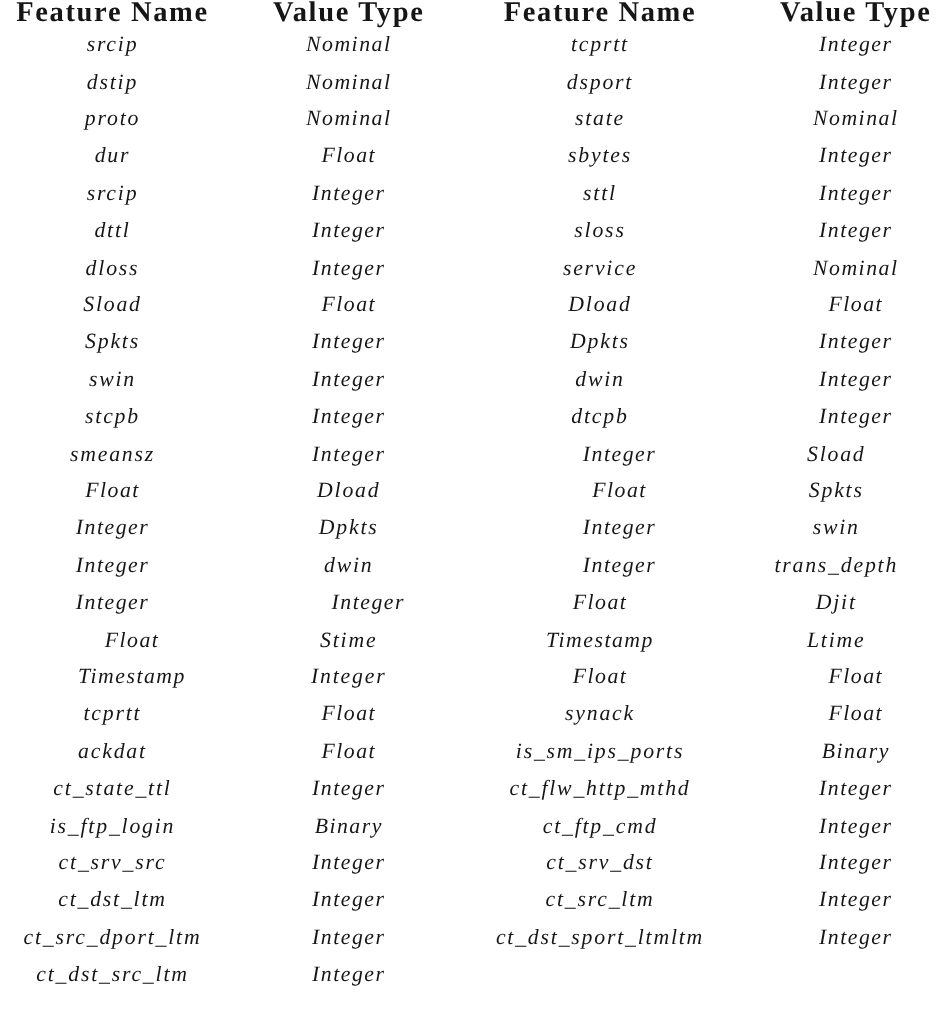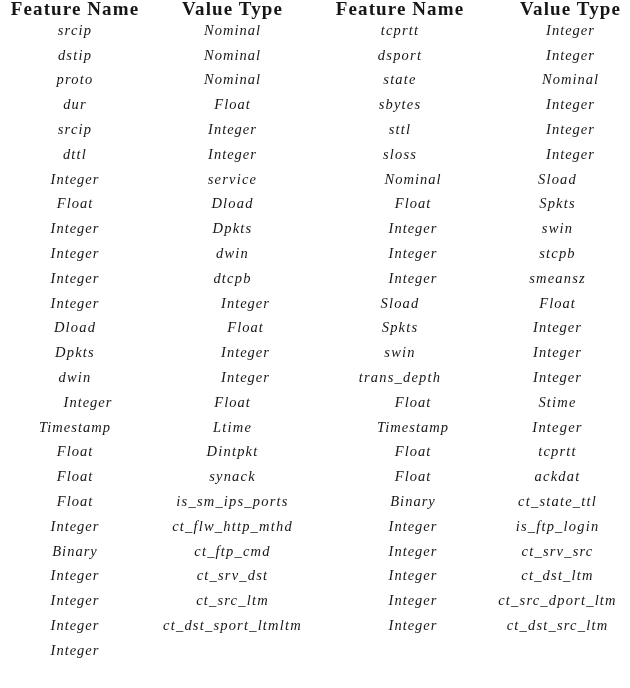--- a/index.html
+++ b/index.html
@@ -72,20 +72,21 @@
     <div class="cell col3 feature-cell">sbytes</div>
     <div class="cell col4 vtype-cell">Integer</div>
     <div class="cell col1 feature-cell">srcip</div>
     <div class="cell col2 vtype-cell">Integer</div>
     <div class="cell col3 feature-cell">sttl</div>
     <div class="cell col4 vtype-cell">Integer</div>
     <div class="cell col1 feature-cell">dttl</div>
     <div class="cell col2 vtype-cell">Integer</div>
     <div class="cell col3 feature-cell">sloss</div>
     <div class="cell col4 vtype-cell">Integer</div>
+    <div class="cell col1 feature-cell">dloss</div>
     <div class="cell col2 vtype-cell">Integer</div>
     <div class="cell col3 feature-cell">service</div>
     <div class="cell col4 vtype-cell">Nominal</div>
     <div class="cell col1 feature-cell">Sload</div>
     <div class="cell col2 vtype-cell">Float</div>
     <div class="cell col3 feature-cell">Dload</div>
     <div class="cell col4 vtype-cell">Float</div>
     <div class="cell col1 feature-cell">Spkts</div>
     <div class="cell col2 vtype-cell">Integer</div>
     <div class="cell col3 feature-cell">Dpkts</div>
@@ -110,28 +111,28 @@
     <div class="cell col3 feature-cell">Dpkts</div>
     <div class="cell col4 vtype-cell">Integer</div>
     <div class="cell col1 feature-cell">swin</div>
     <div class="cell col2 vtype-cell">Integer</div>
     <div class="cell col3 feature-cell">dwin</div>
     <div class="cell col4 vtype-cell">Integer</div>
     <div class="cell col1 feature-cell">trans_depth</div>
     <div class="cell col2 vtype-cell">Integer</div>
     <div class="cell col4 vtype-cell">Integer</div>
     <div class="cell col2 vtype-cell">Float</div>
+    <div class="cell col3 feature-cell">Djit</div>
     <div class="cell col4 vtype-cell">Float</div>
     <div class="cell col1 feature-cell">Stime</div>
     <div class="cell col2 vtype-cell">Timestamp</div>
     <div class="cell col3 feature-cell">Ltime</div>
     <div class="cell col4 vtype-cell">Timestamp</div>
     <div class="cell col1 feature-cell">Integer</div>
     <div class="cell col2 vtype-cell">Float</div>
-    <div class="cell col3 feature-cell">Dintpkt</div>
     <div class="cell col4 vtype-cell">Float</div>
     <div class="cell col1 feature-cell">tcprtt</div>
     <div class="cell col2 vtype-cell">Float</div>
     <div class="cell col3 feature-cell">synack</div>
     <div class="cell col4 vtype-cell">Float</div>
     <div class="cell col1 feature-cell">ackdat</div>
     <div class="cell col2 vtype-cell">Float</div>
     <div class="cell col3 feature-cell">is_sm_ips_ports</div>
     <div class="cell col4 vtype-cell">Binary</div>
     <div class="cell col1 feature-cell">ct_state_ttl</div>

